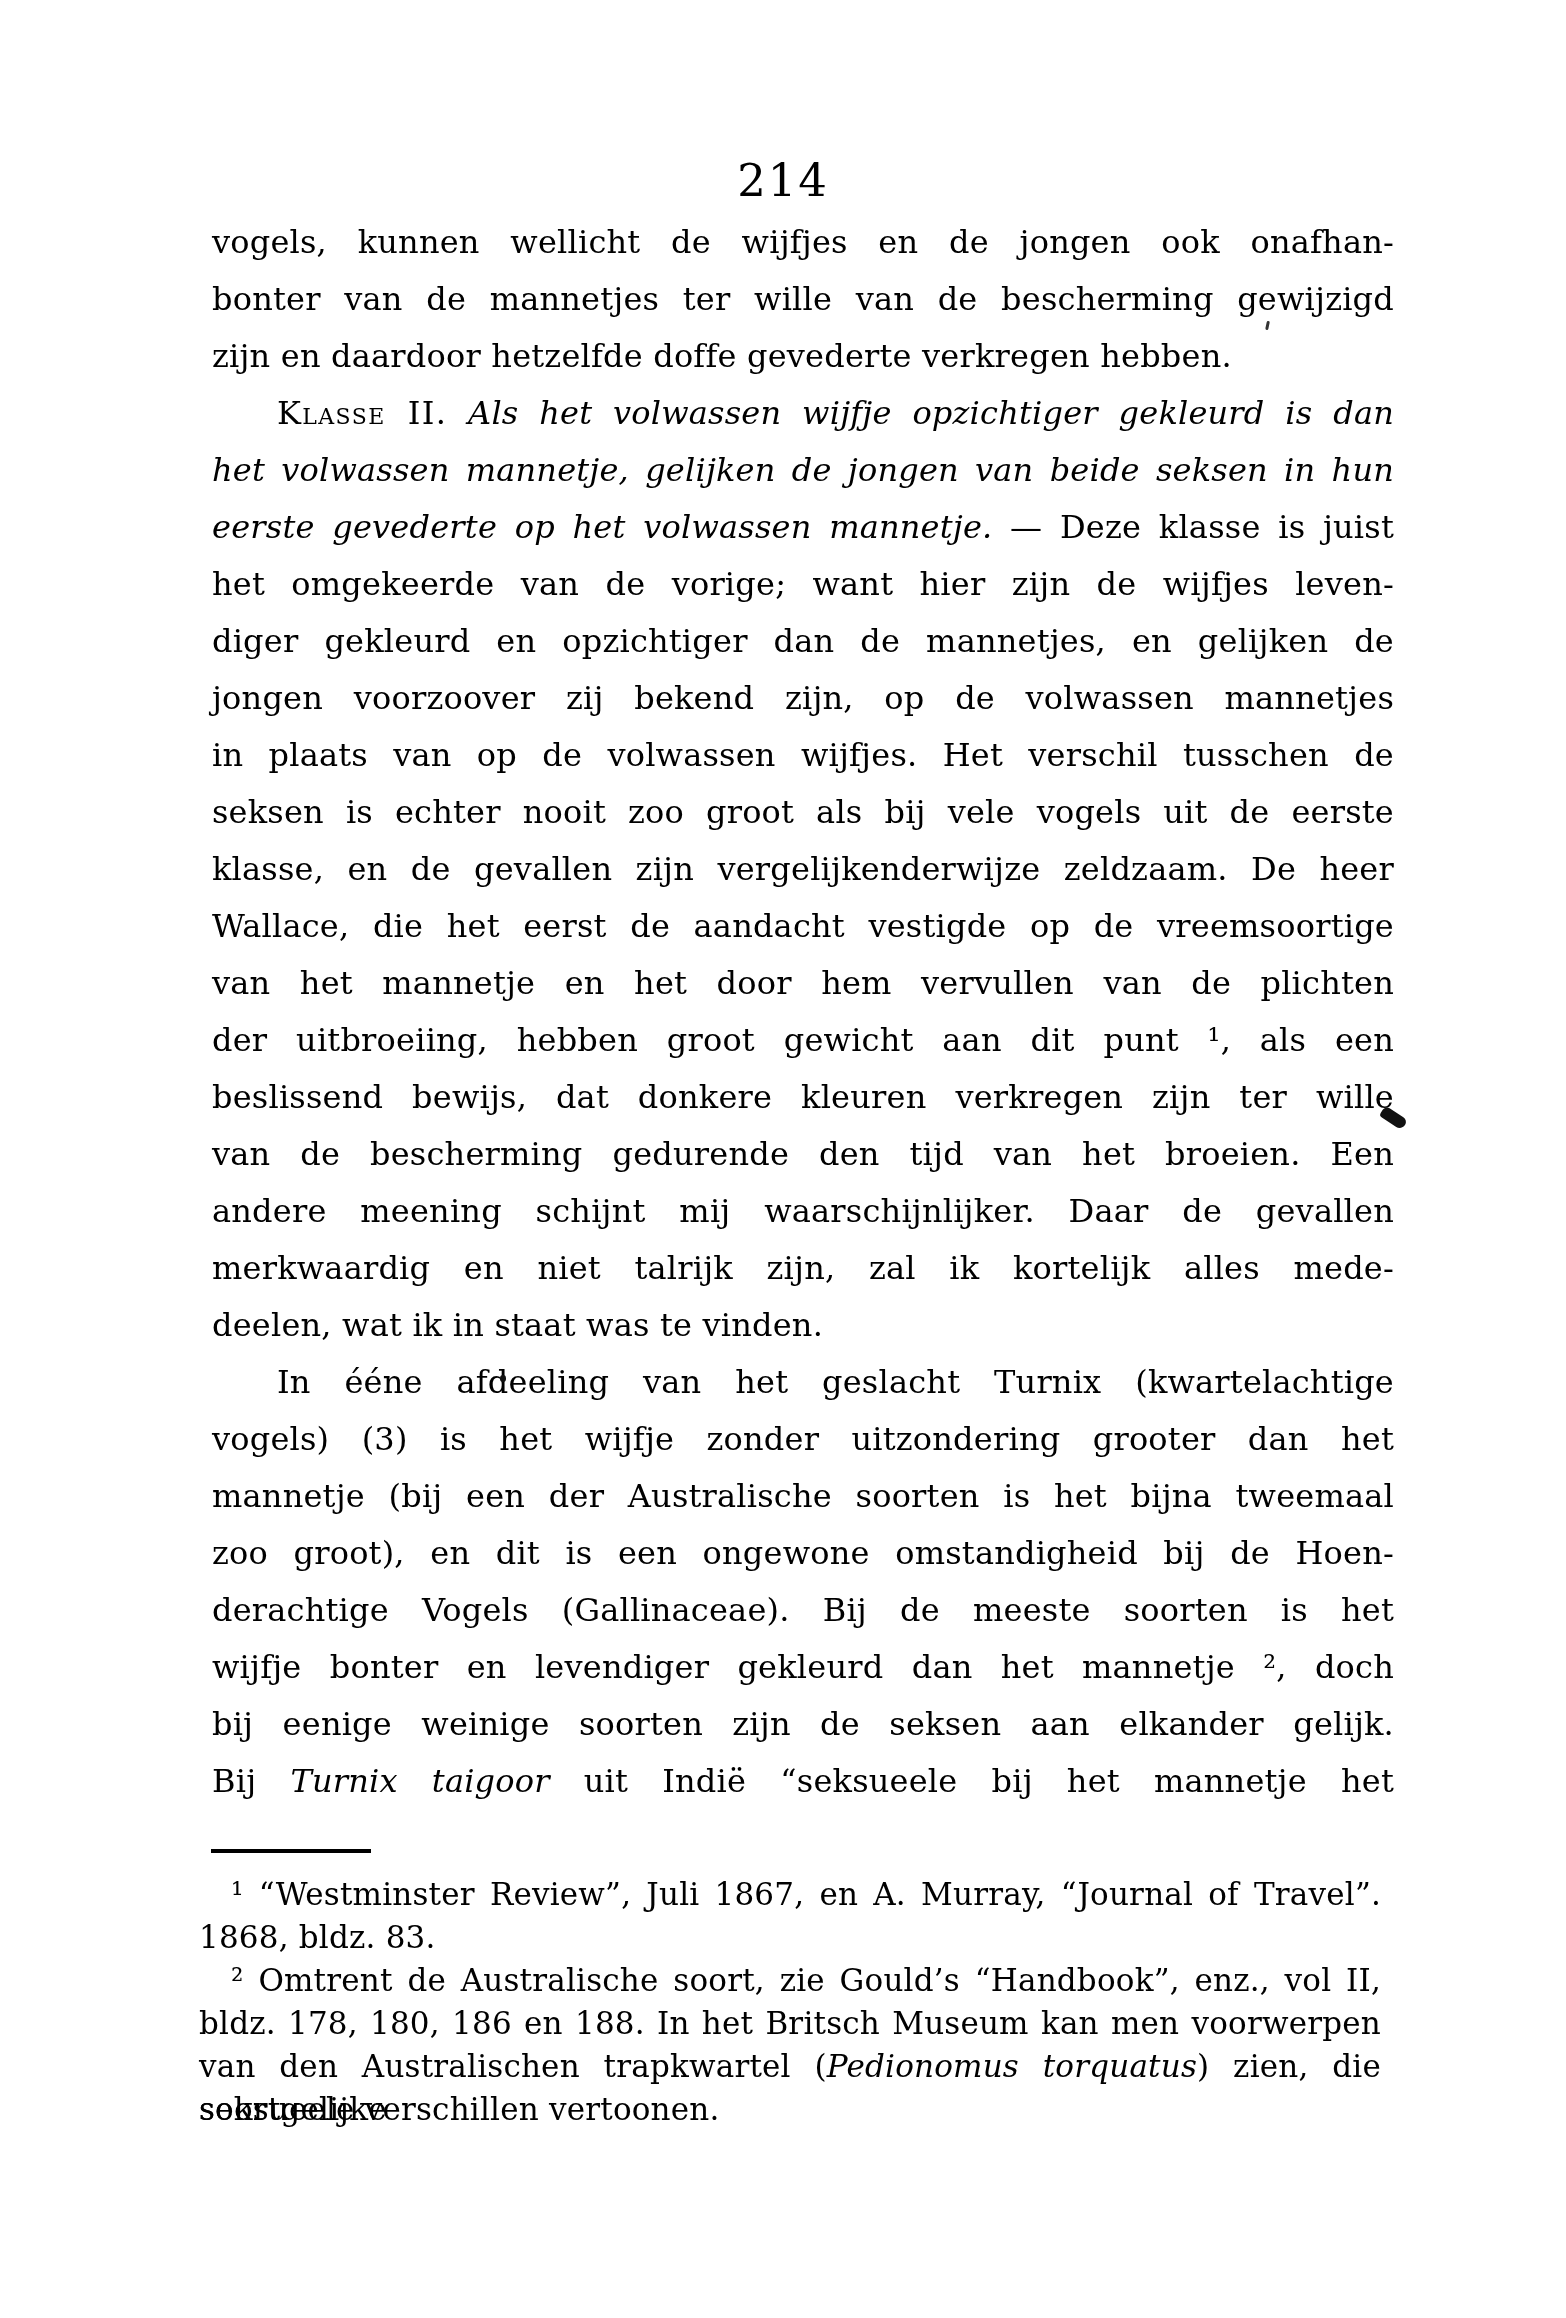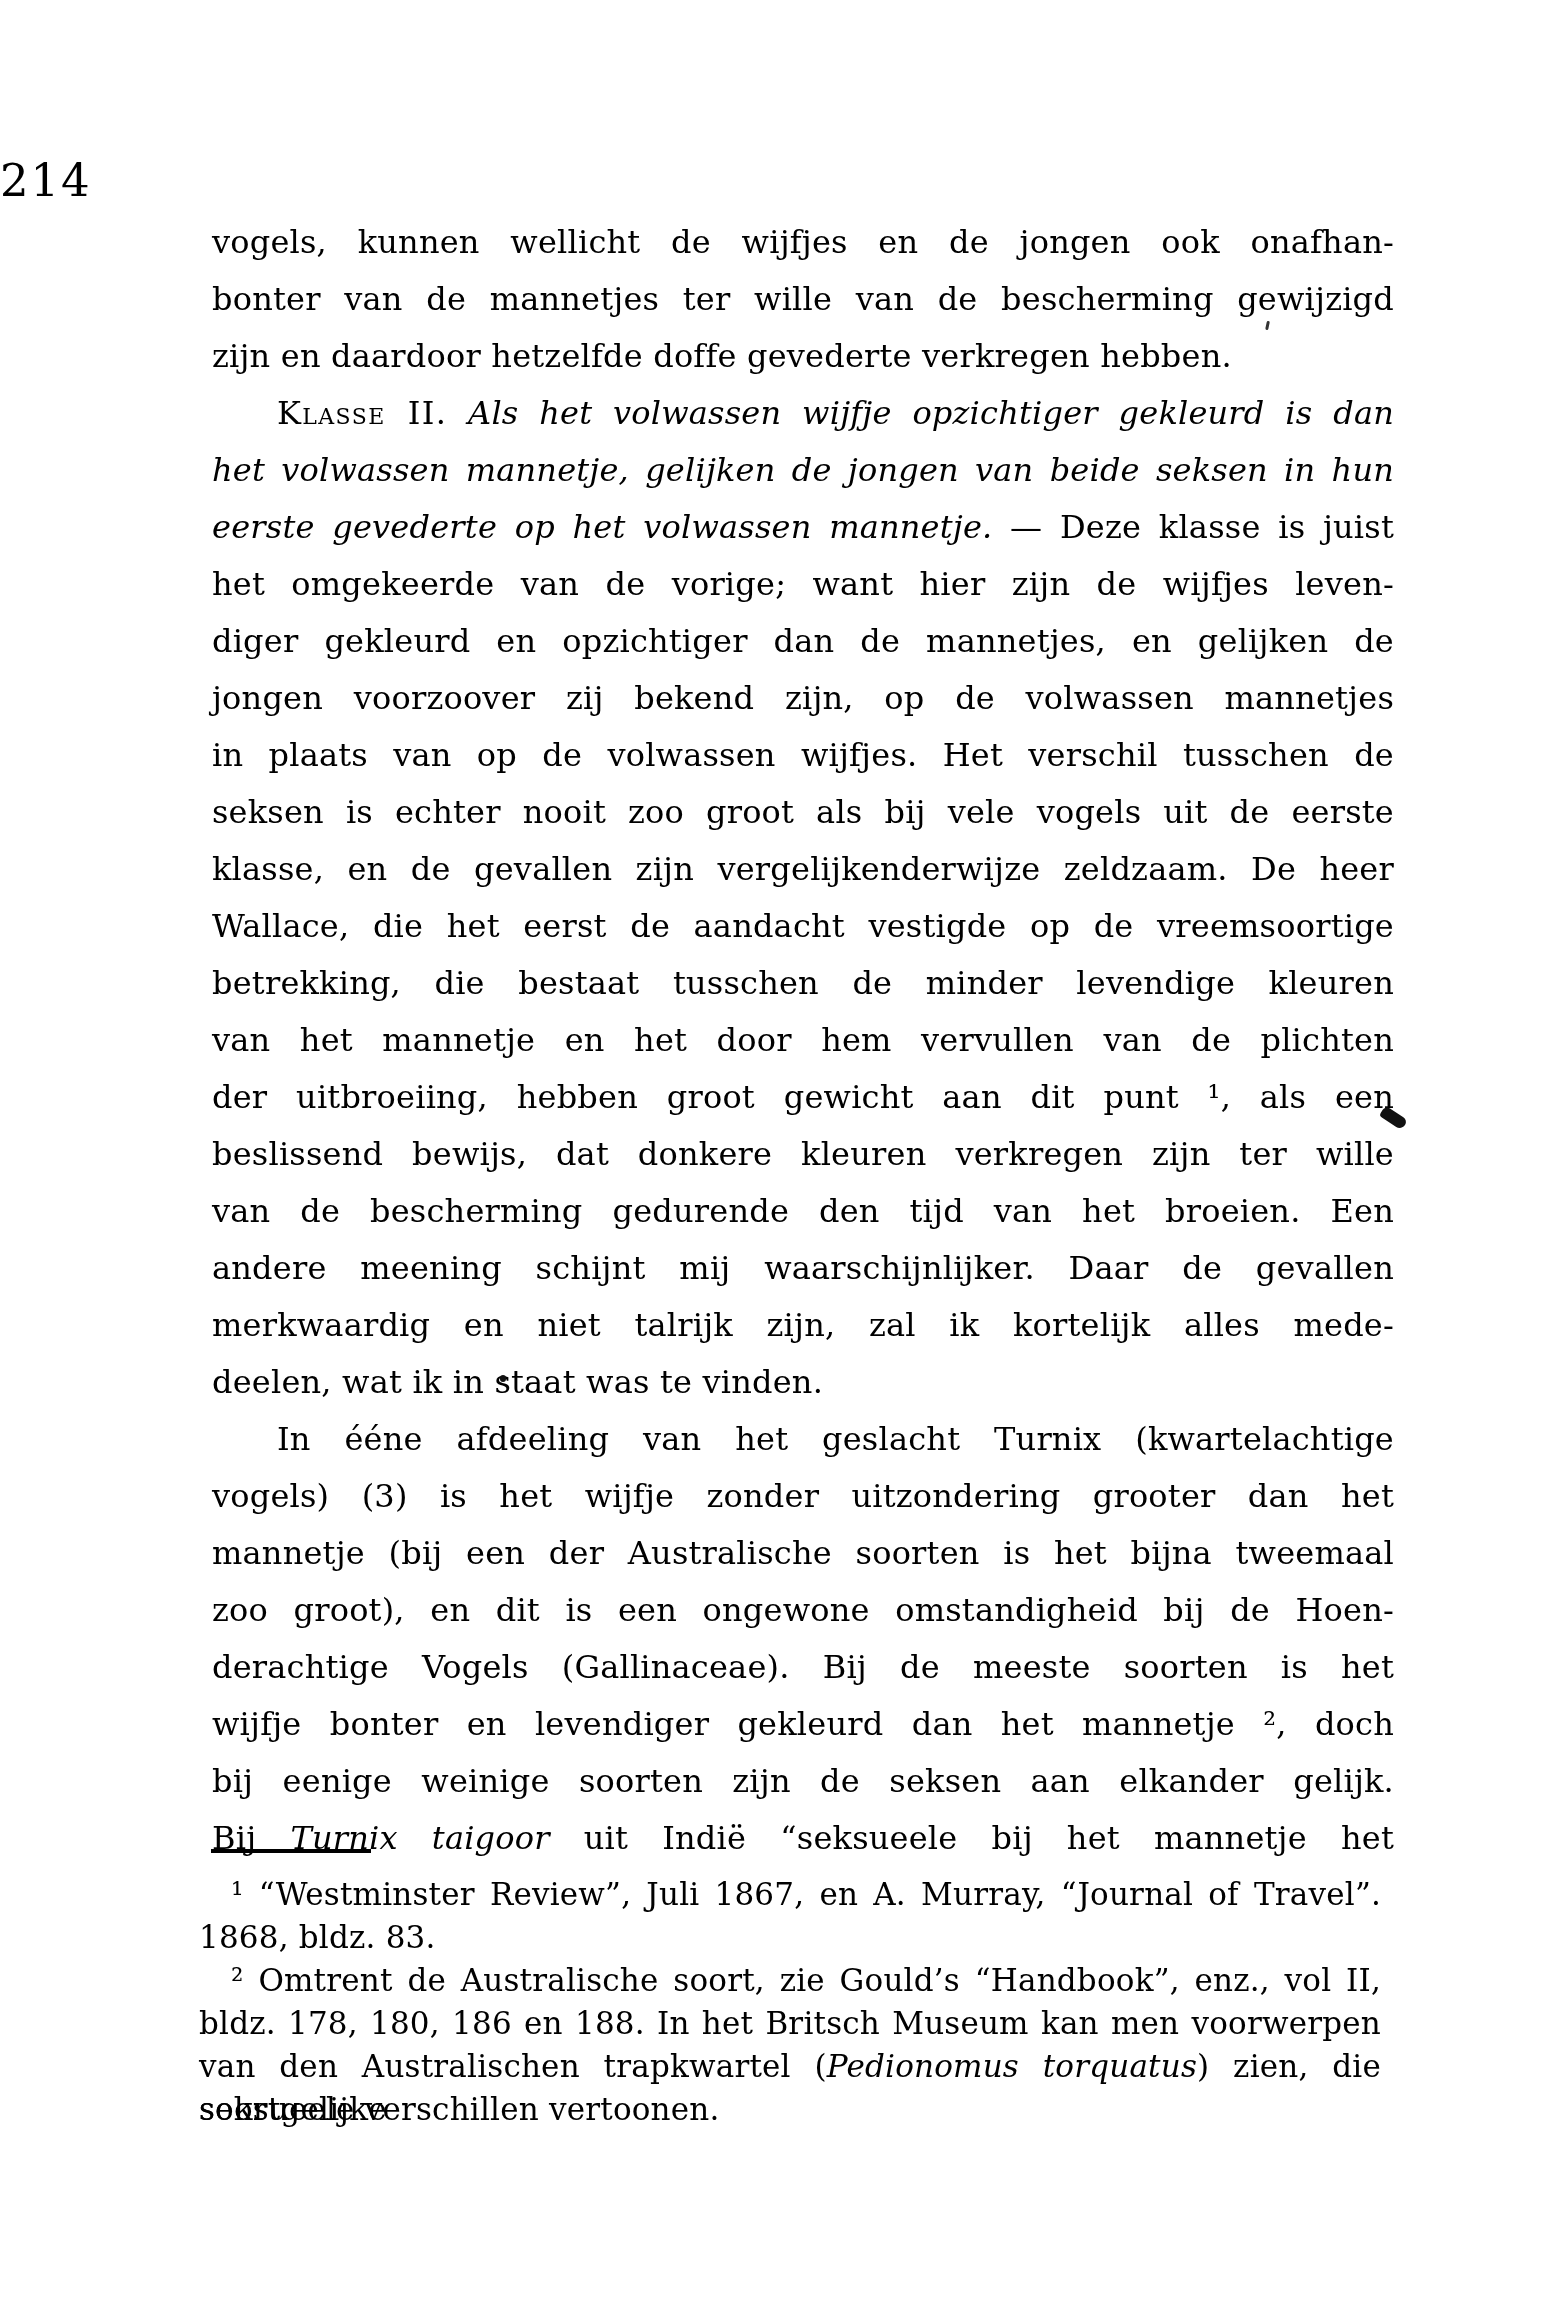--- a/index.html
+++ b/index.html
@@ -15,20 +15,21 @@
     background: #ffffff;
     color: #000000;
     font-family: "DejaVu Serif", "Liberation Serif", serif;
     overflow: hidden;
   }
   .page-number {
     position: absolute;
     top: 158px;
     left: 0;
     width: 100%;
+    text-align: center;
     font-size: 45px;
     line-height: 1;
     letter-spacing: 1.9px;
   }
   .text-block {
     position: absolute;
     left: 199px;
     top: 214px;
     width: 1182px;
     margin-left: 13px;
@@ -121,21 +122,20 @@
       <div class="line indent"><span class="seg-smallcaps">Klasse II.</span><span class="seg-italic"> Als het volwassen wijfje opzichtiger gekleurd is dan</span></div>
       <div class="line"><span class="seg-italic">het volwassen mannetje, gelijken de jongen van beide seksen in hun</span></div>
       <div class="line"><span class="seg-italic">eerste gevederte op het volwassen mannetje.</span><span class="seg-roman"> — Deze klasse is juist</span></div>
       <div class="line"><span class="seg-roman">het omgekeerde van de vorige; want hier zijn de wijfjes leven-</span></div>
       <div class="line"><span class="seg-roman">diger gekleurd en opzichtiger dan de mannetjes, en gelijken de</span></div>
       <div class="line"><span class="seg-roman">jongen voorzoover zij bekend zijn, op de volwassen mannetjes</span></div>
       <div class="line"><span class="seg-roman">in plaats van op de volwassen wijfjes. Het verschil tusschen de</span></div>
       <div class="line"><span class="seg-roman">seksen is echter nooit zoo groot als bij vele vogels uit de eerste</span></div>
       <div class="line"><span class="seg-roman">klasse, en de gevallen zijn vergelijkenderwijze zeldzaam. De heer</span></div>
       <div class="line"><span class="seg-roman">Wallace, die het eerst de aandacht vestigde op de vreemsoortige</span></div>
-      <div class="line"><span class="seg-roman">betrekking, die bestaat tusschen de minder levendige kleuren</span></div>
       <div class="line"><span class="seg-roman">van het mannetje en het door hem vervullen van de plichten</span></div>
       <div class="line"><span class="seg-roman">der uitbroeiing, hebben groot gewicht aan dit punt ¹, als een</span></div>
       <div class="line"><span class="seg-roman">beslissend bewijs, dat donkere kleuren verkregen zijn ter wille</span></div>
       <div class="line"><span class="seg-roman">van de bescherming gedurende den tijd van het broeien. Een</span></div>
       <div class="line"><span class="seg-roman">andere meening schijnt mij waarschijnlijker. Daar de gevallen</span></div>
       <div class="line"><span class="seg-roman">merkwaardig en niet talrijk zijn, zal ik kortelijk alles mede-</span></div>
       <div class="line noj"><span class="seg-roman">deelen, wat ik in staat was te vinden.</span></div>
       <div class="line indent"><span class="seg-roman">In ééne afdeeling van het geslacht Turnix (kwartelachtige</span></div>
       <div class="line"><span class="seg-roman">vogels) (3) is het wijfje zonder uitzondering grooter dan het</span></div>
       <div class="line"><span class="seg-roman">mannetje (bij een der Australische soorten is het bijna tweemaal</span></div>

